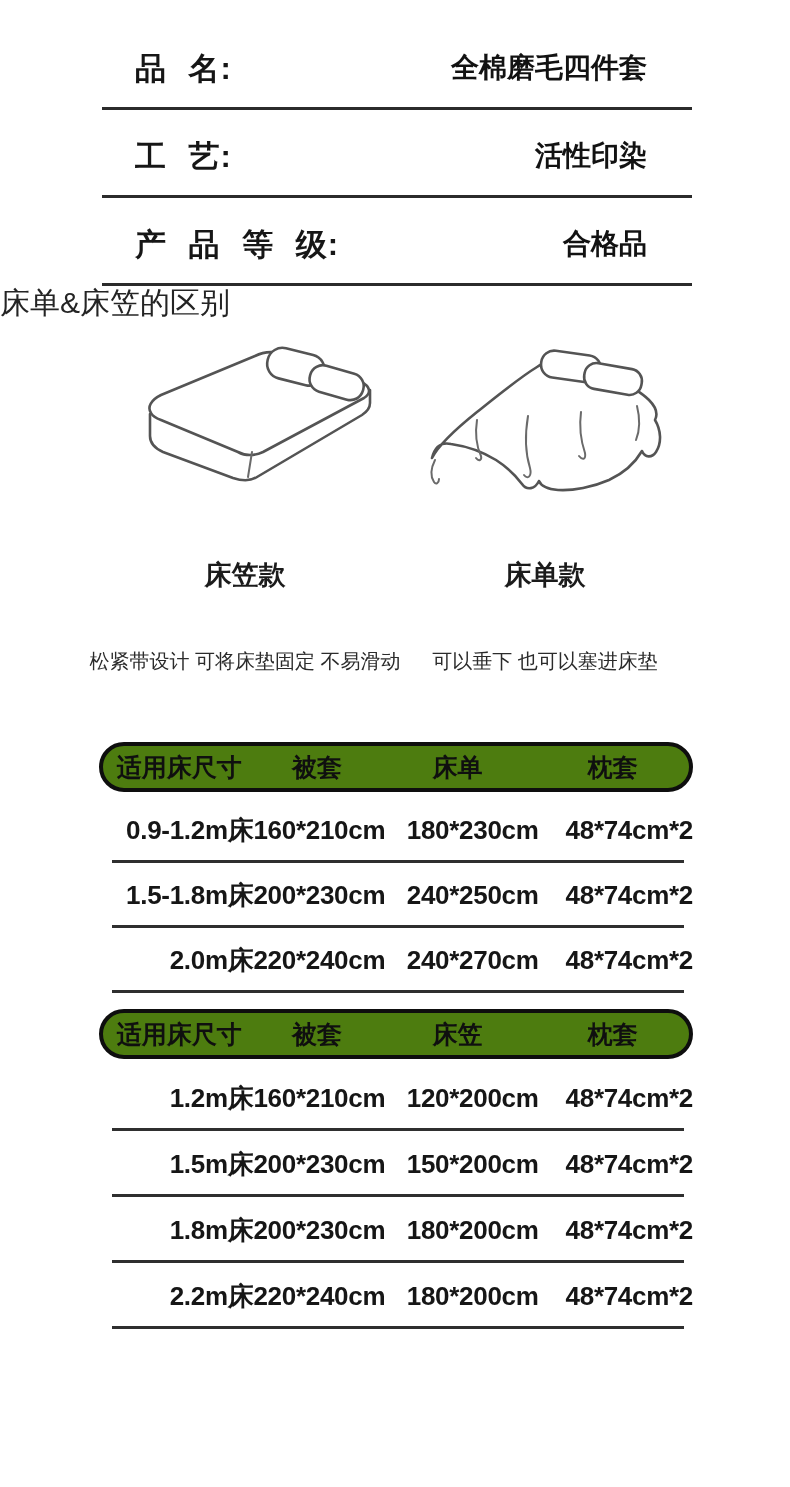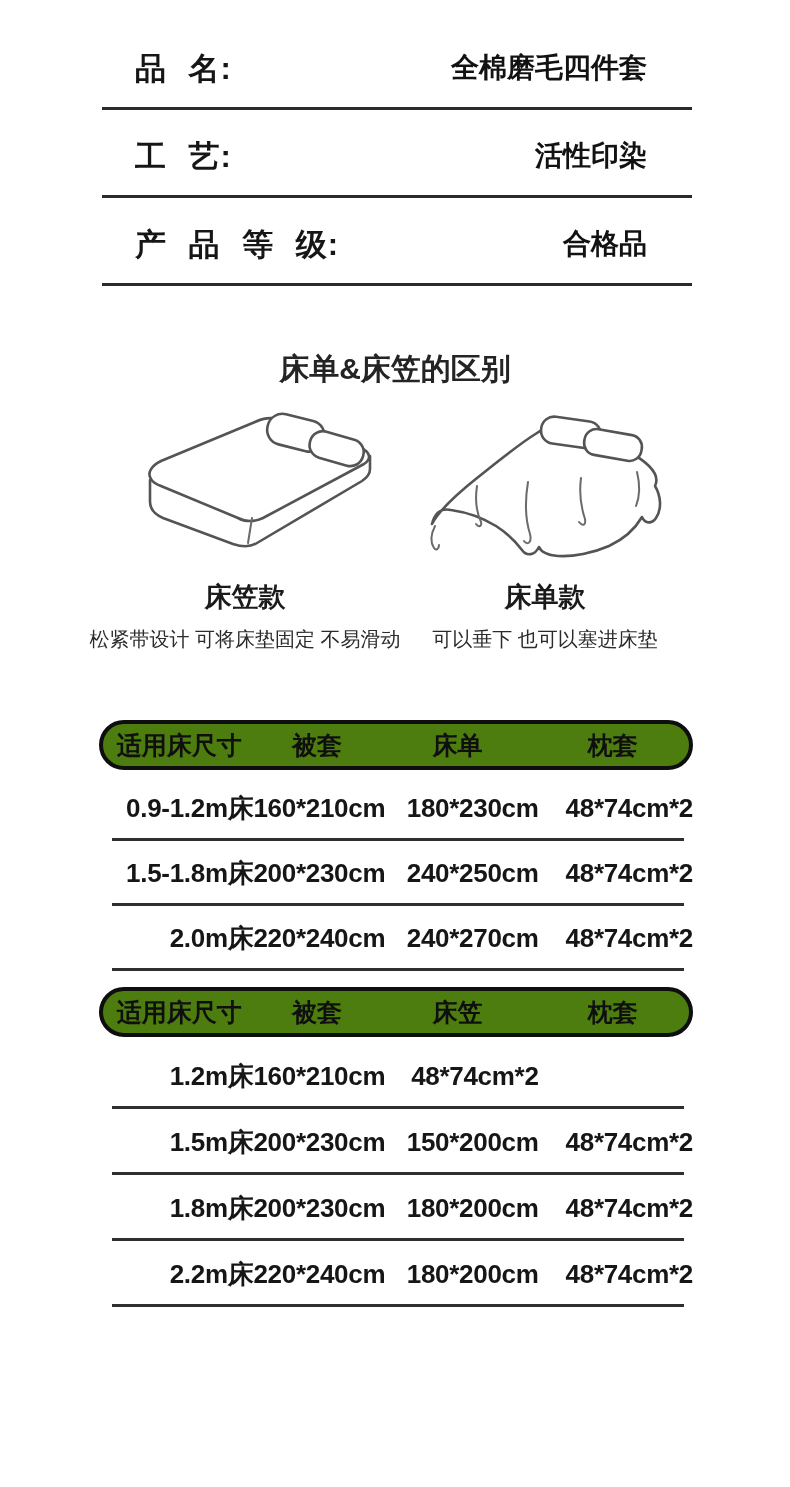--- a/index.html
+++ b/index.html
@@ -26,25 +26,25 @@
     letter-spacing:1px; word-spacing:12px; margin-left:33px; line-height:1.2;
     white-space:nowrap;
   }
   .spec-value {
     font-size:28px; font-weight:700; color:#121212;
     margin-right:45px; line-height:1.35; white-space:nowrap;
   }
 
   
   .diff-title {
-    margin-top:66px; text-align:center;
-    font-size:30px; font-weight:700; color:#242424; line-height:34px;
+    
+    font-size:30px; font-weight:400; color:#242424; line-height:34px;
   }
   .diff-grid { margin:20px 95px 0; display:flex; }
-  .diff-col { width:50%; display:flex; flex-direction:column; align-items:center; }
+  .diff-col { width:50%; display:flex; flex-direction:column; align-items:center;gap:44px; }
   .diff-illustration { width:300px; height:170px; display:block; }
   .sketch { stroke:#545454; fill:#ffffff; stroke-width:2.6; stroke-linecap:round; stroke-linejoin:round; }
   .sketch-thin { stroke:#6a6a6a; fill:none; stroke-width:2; stroke-linecap:round; }
   .diff-name { margin-top:3px; font-size:27px; font-weight:800; color:#1b1b1b; }
   .diff-desc { margin-top:11px; font-size:20px; font-weight:400; color:#2b2b2b; white-space:nowrap; }
 
   
   .size-table { width:594px; margin-left:99px; margin-top:67px; }
   .size-table.second { margin-top:16px; }
   .pill-header {
@@ -185,20 +185,21 @@
     <div class="pill-header">
       <span>适用床尺寸</span>
       <span>被套</span>
       <span>床笠</span>
       <span>枕套</span>
     </div>
     <div class="size-rows">
       <div class="size-row">
         <span>1.2m床</span>
         <span>160*210cm</span>
+        <span>120*200cm</span>
         <span>48*74cm*2</span>
       </div>
       <div class="size-row">
         <span>1.5m床</span>
         <span>200*230cm</span>
         <span>150*200cm</span>
         <span>48*74cm*2</span>
       </div>
       <div class="size-row">
         <span>1.8m床</span>

